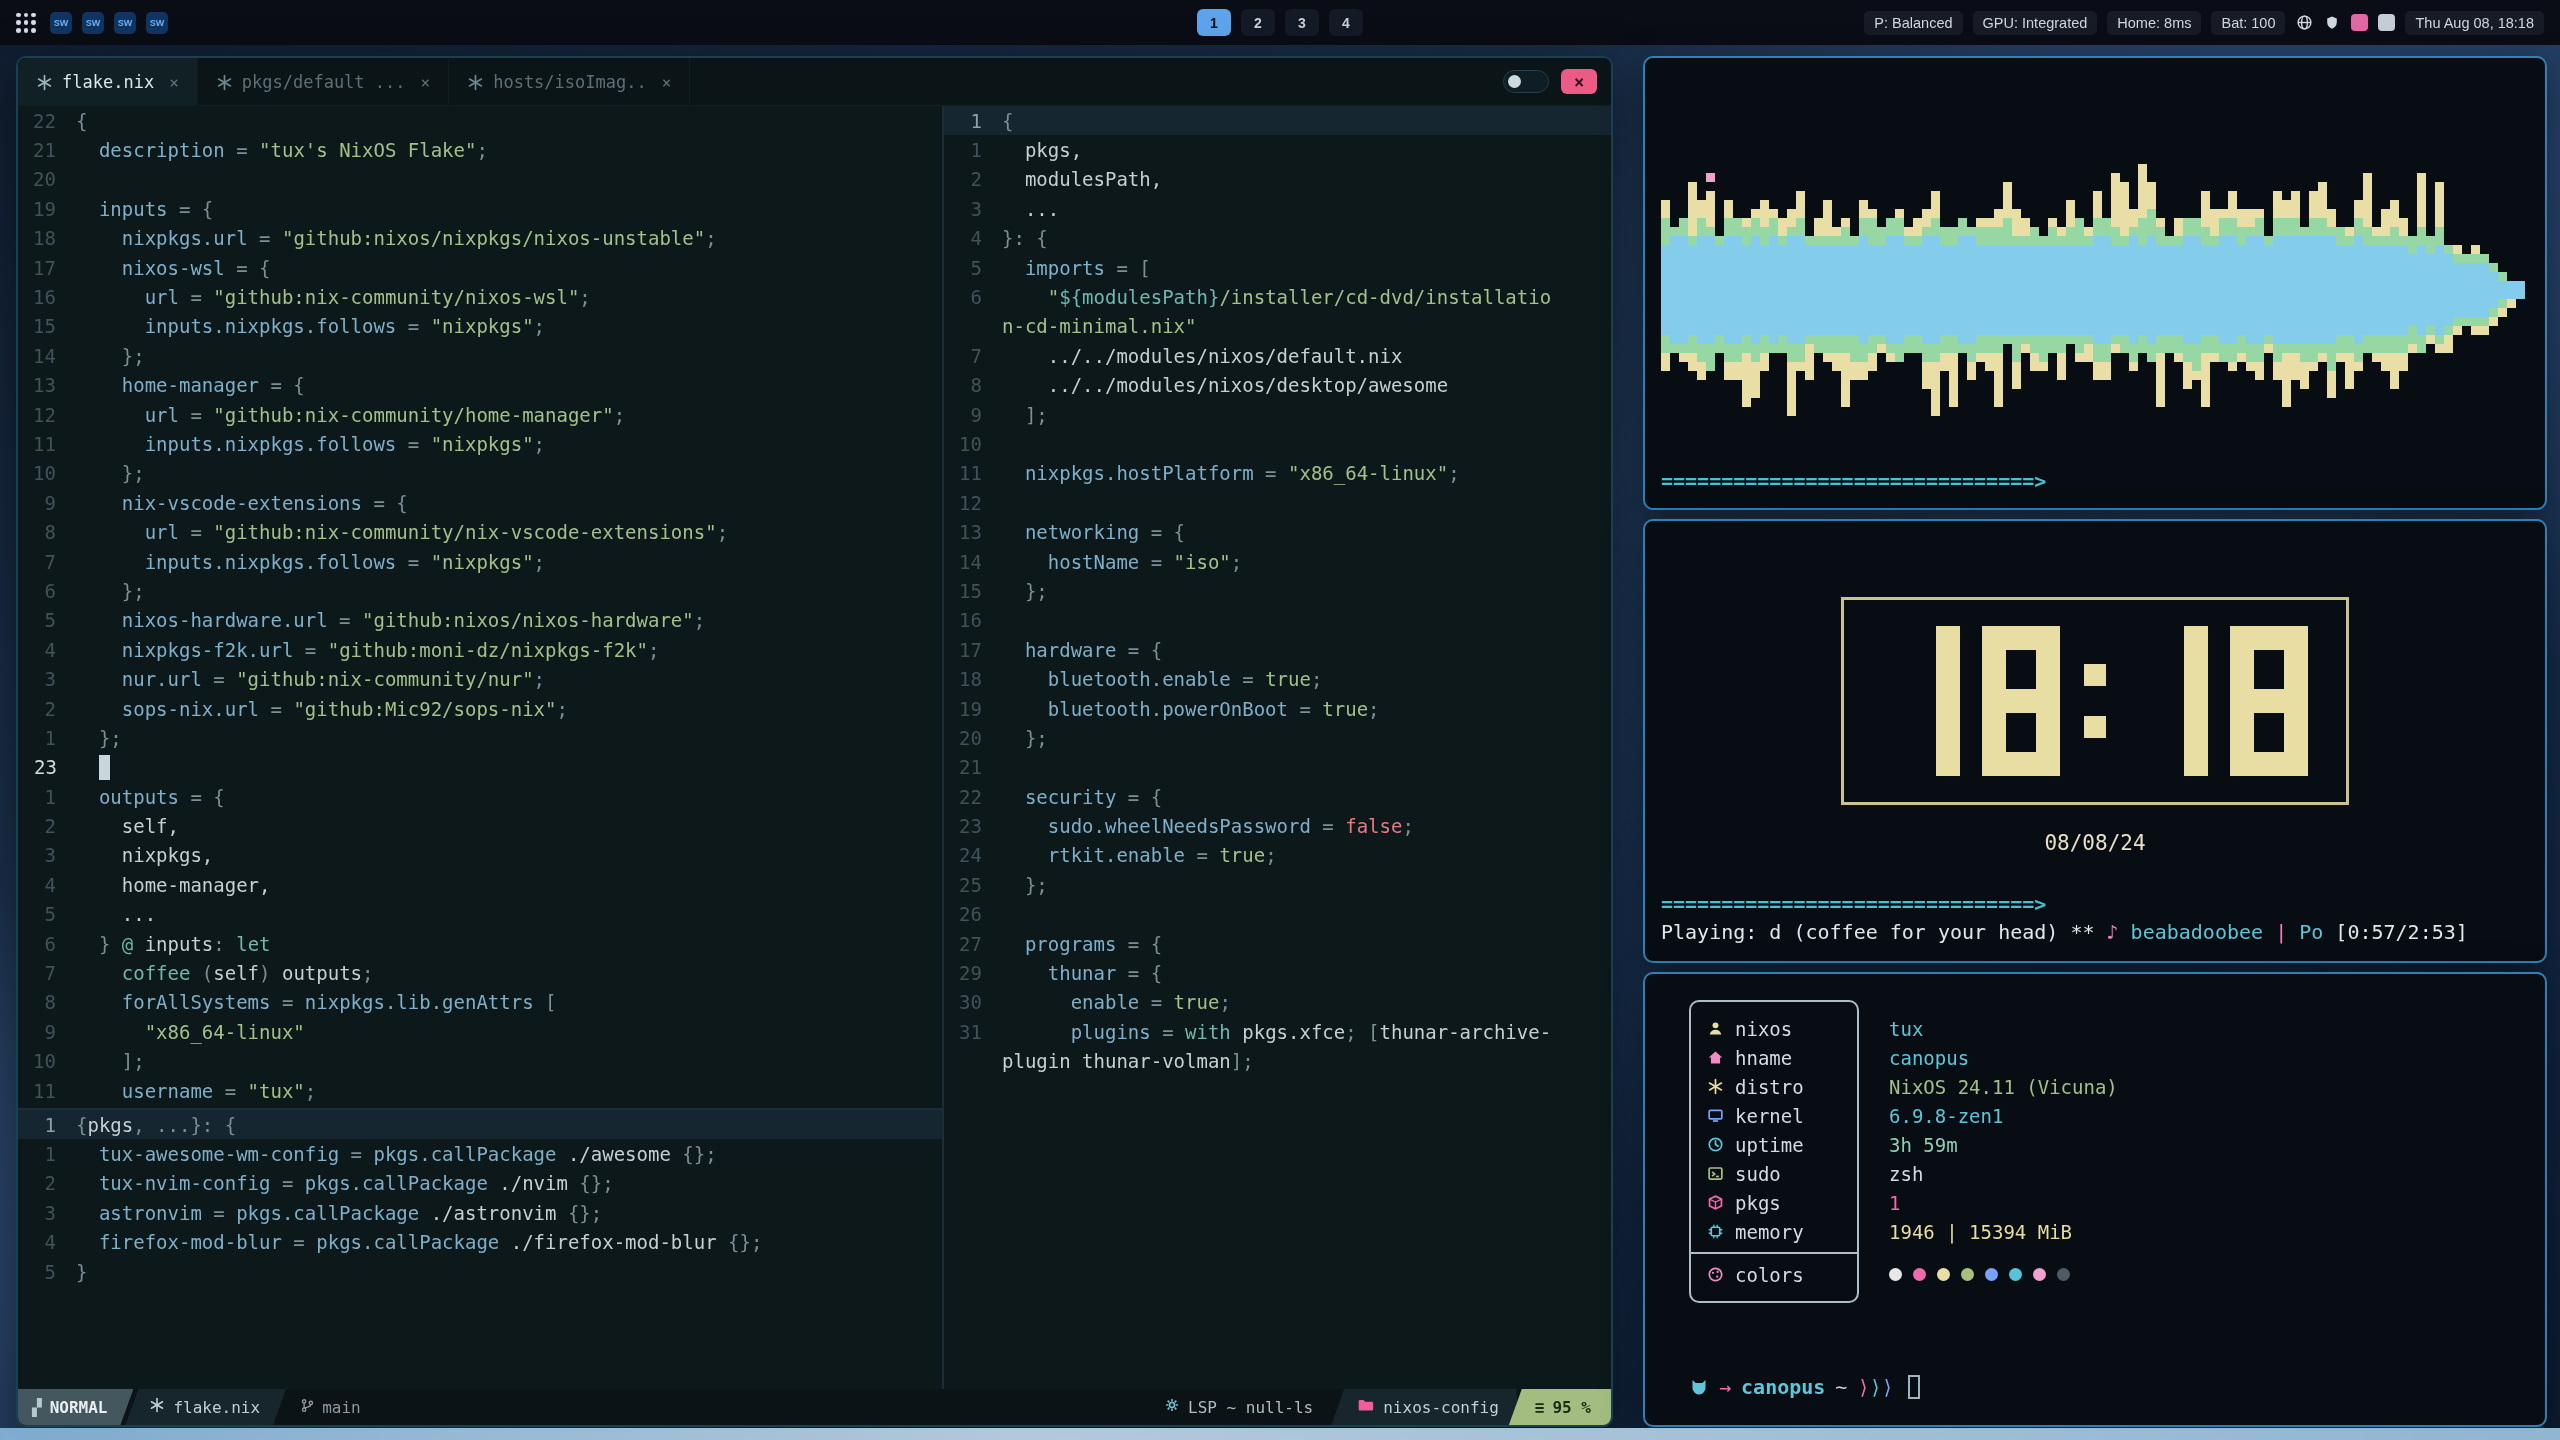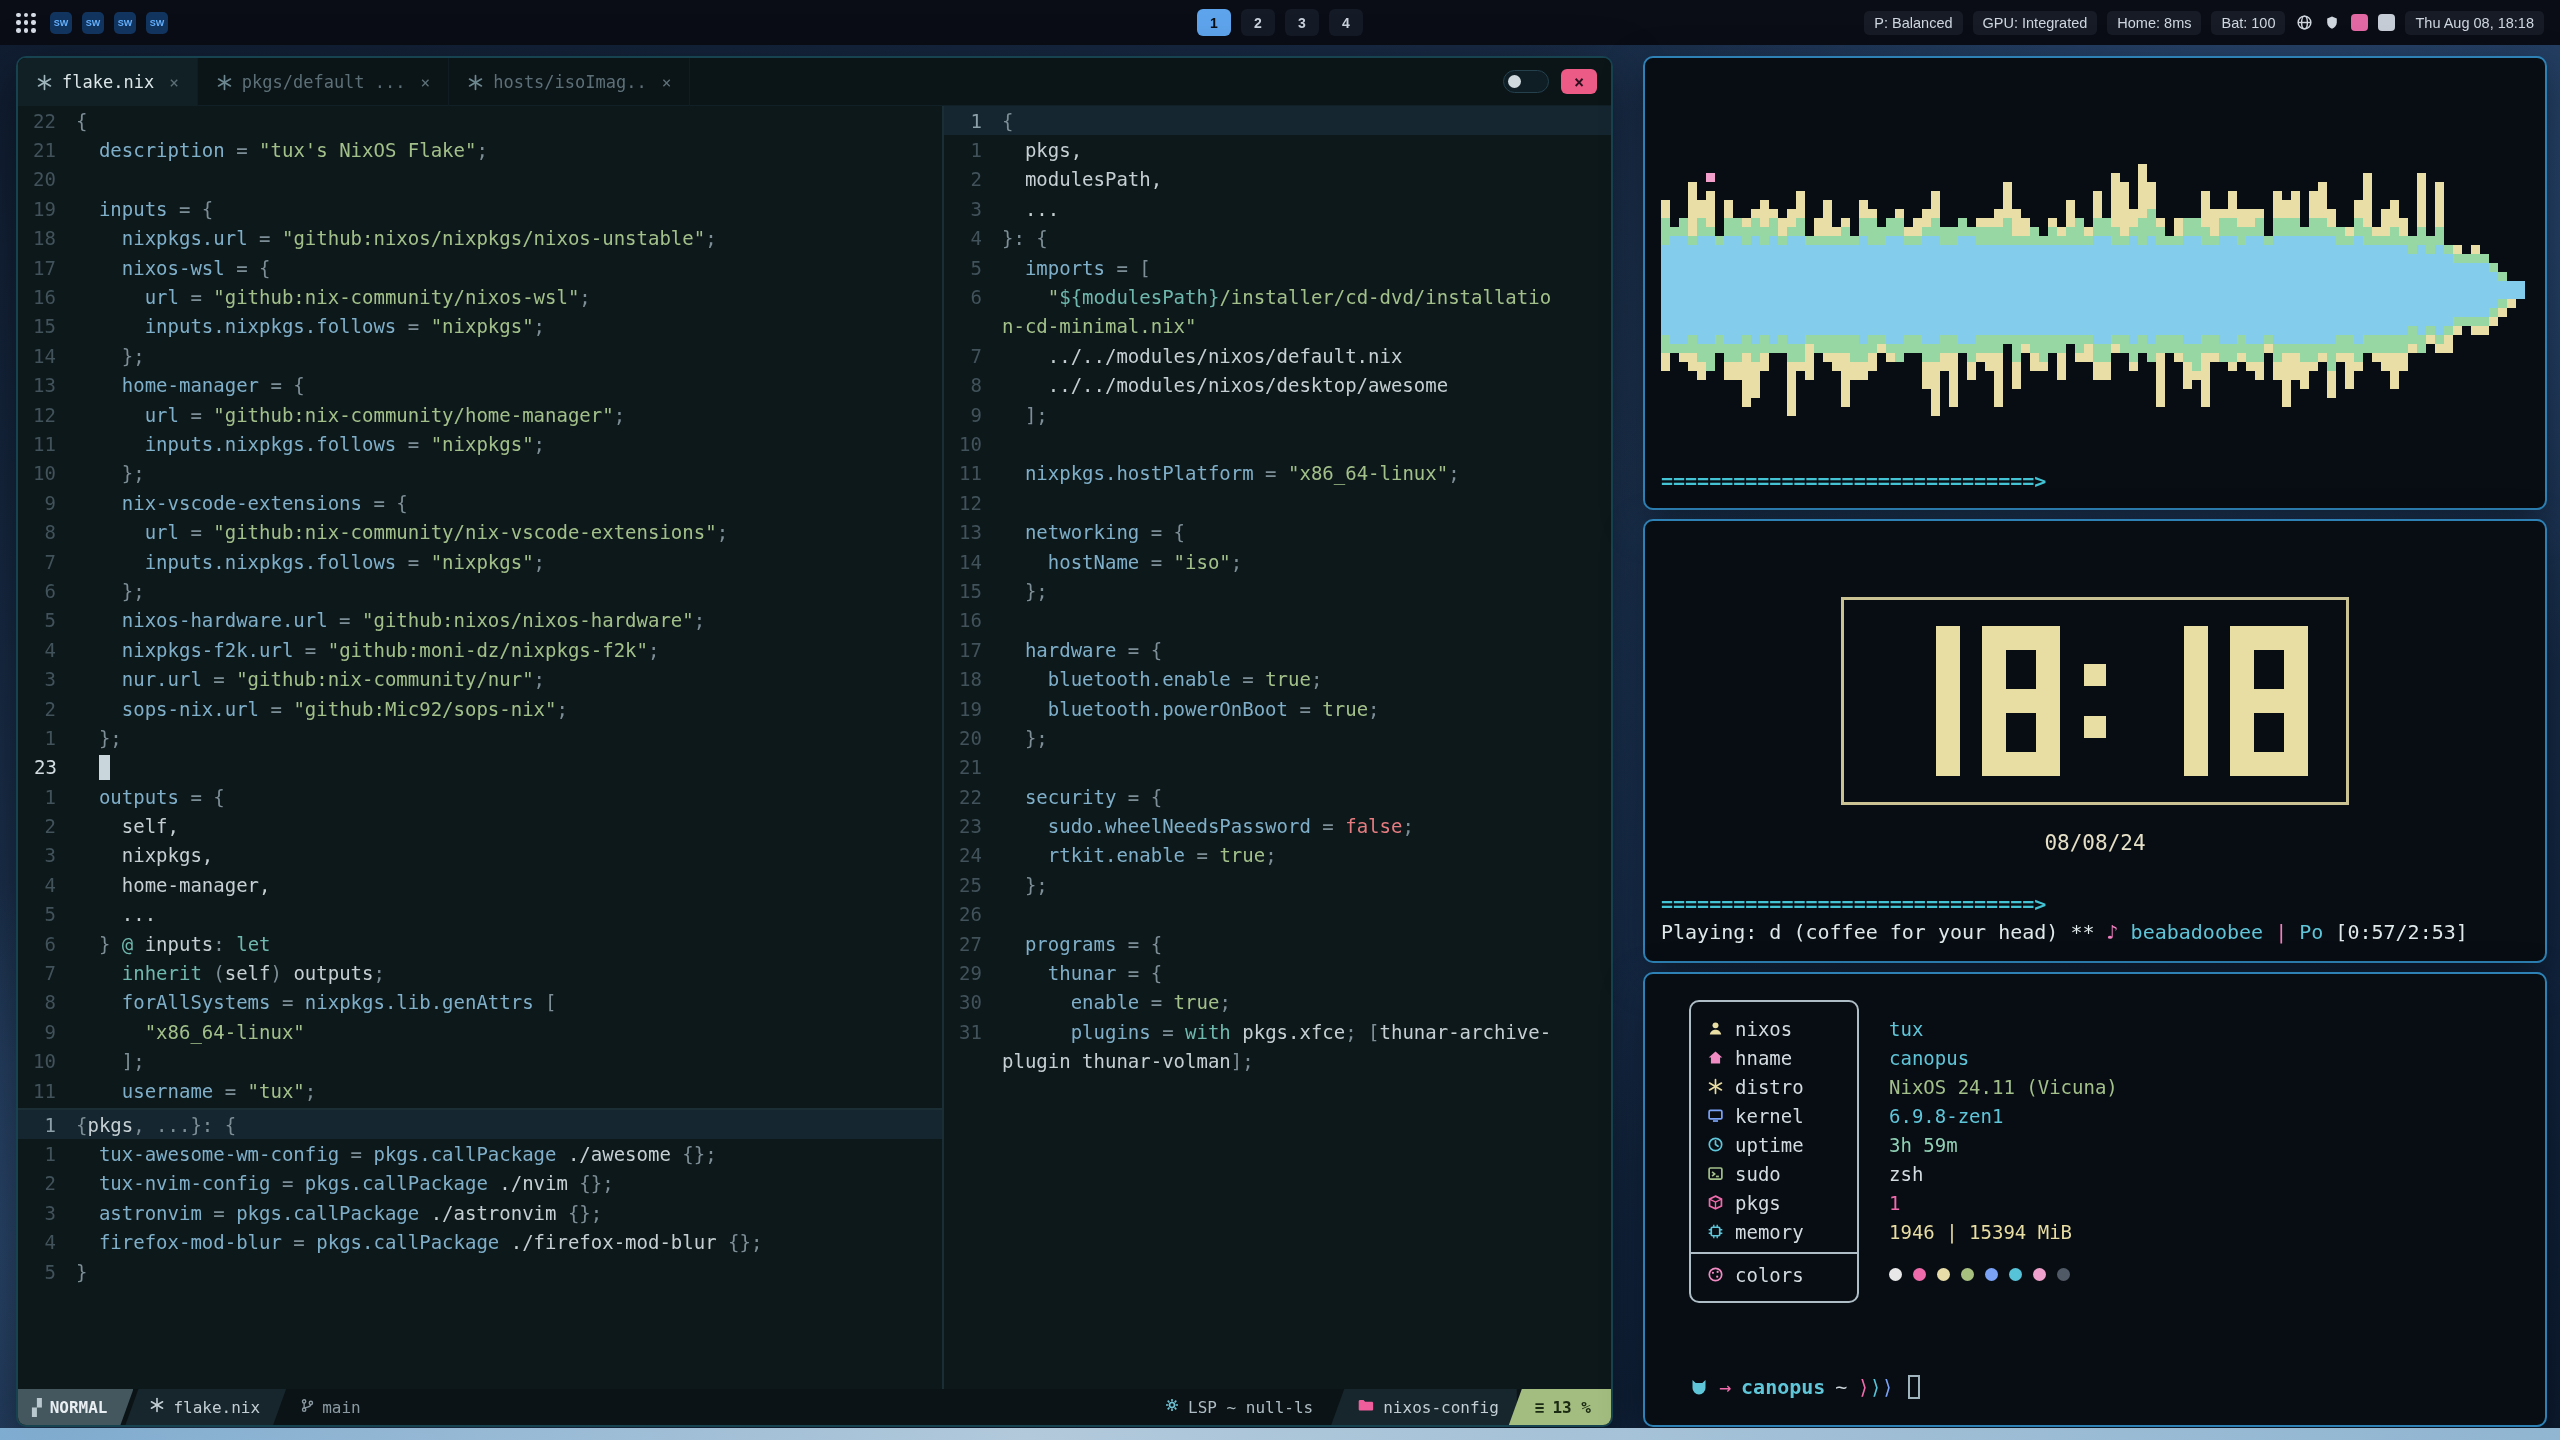--- a/index.html
+++ b/index.html
@@ -360,21 +360,21 @@
           <div class="row">
             <span class="ln">5</span>
             <span class="code"><span class="tk-df">    ...</span></span>
           </div>
           <div class="row">
             <span class="ln">6</span>
             <span class="code"><span class="tk-pn">  } </span><span class="tk-kw">@</span><span class="tk-df"> inputs</span><span class="tk-pn">: </span><span class="tk-kw">let</span></span>
           </div>
           <div class="row">
             <span class="ln">7</span>
-            <span class="code"><span class="tk-df">    </span><span class="tk-kw">inherit</span><span class="tk-pn"> (</span><span class="tk-df">self</span><span class="tk-pn">) </span><span class="tk-df">outputs</span><span class="tk-pn">;</span></span>
+            <span class="code"><span class="tk-df">    </span><span class="tk-kw">coffee</span><span class="tk-pn"> (</span><span class="tk-df">self</span><span class="tk-pn">) </span><span class="tk-df">outputs</span><span class="tk-pn">;</span></span>
           </div>
           <div class="row">
             <span class="ln">8</span>
             <span class="code"><span class="tk-df">    </span><span class="tk-id">forAllSystems</span><span class="tk-pn"> = </span><span class="tk-id">nixpkgs.lib.genAttrs</span><span class="tk-pn"> [</span></span>
           </div>
           <div class="row">
             <span class="ln">9</span>
             <span class="code"><span class="tk-df">      </span><span class="tk-st">"x86_64-linux"</span></span>
           </div>
           <div class="row">
@@ -595,21 +595,21 @@
       <div class="sl-proj">
         <span>
           <svg width="17" height="17" viewBox="0 0 20 20">
               <path d="M2 5c0-.8.7-1.5 1.5-1.5h4.2l1.8 2.2h8c.8 0 1.5.7 1.5 1.5v7.3c0 .8-.7 1.5-1.5 1.5h-14C2.7 16 2 15.3 2 14.5z" fill="currentColor"></path>
             </svg>
         </span>
         <span>nixos-config</span>
       </div>
       <div class="sl-pct">
         <span>≡</span>
-        <span>13 %</span>
+        <span>95 %</span>
       </div>
     </div>
   </div>
 </div>
 
 <div class="card card1">
   <div class="viz" id="viz">
       <div style="left: 0px; top: 123px; width: 9px; height: 90px; background: rgb(132, 204, 236);"></div>
       <div style="left: 0px; top: 96px; width: 9px; height: 27px; background: rgb(151, 215, 164);"></div>
       <div style="left: 0px; top: 213px; width: 9px; height: 18px; background: rgb(151, 215, 164);"></div>

